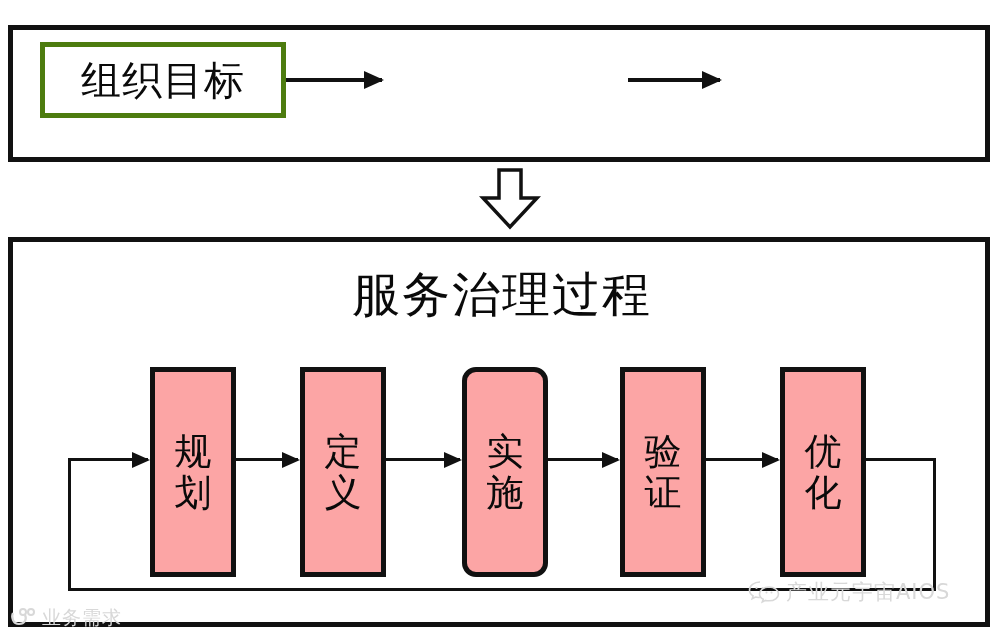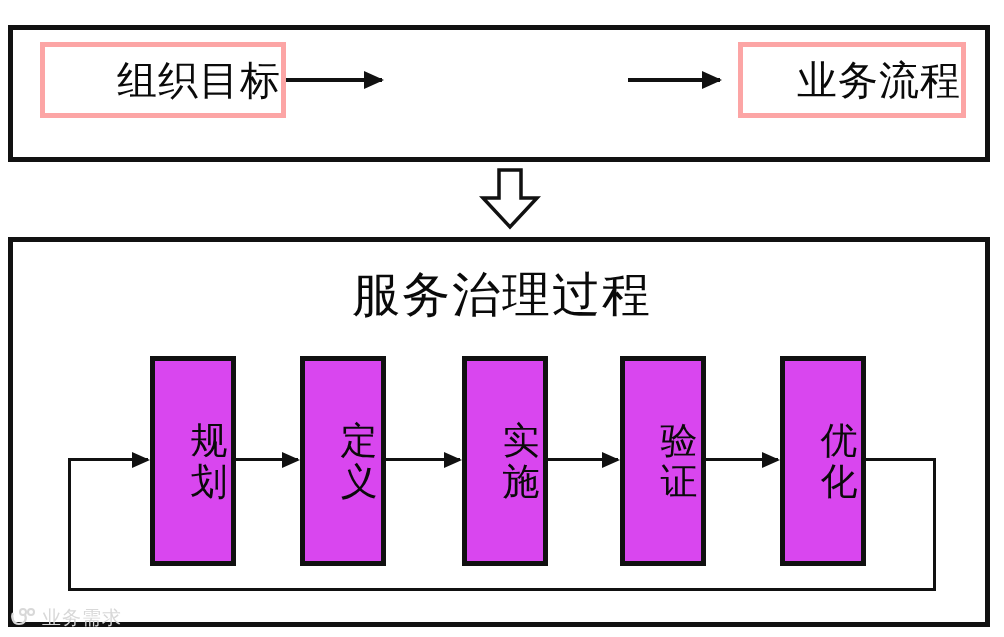--- a/index.html
+++ b/index.html
@@ -34,26 +34,26 @@
   #frame-bottom {
     left: 8px;
     top: 237px;
     width: 982px;
     height: 390px;
   }
 
   
   .node-box {
     position: absolute;
-    border: 5px solid #fca5a5;
+    border: 5px solid #4d7c0f;
     background: #ffffff;
     box-sizing: border-box;
     display: flex;
     align-items: center;
-    justify-content: flex-end;
+    justify-content: center;
   }
   .node-label {
     font-size: 40px;
     line-height: 1.05;
     color: #0a0a0a;
     letter-spacing: 1px;
     white-space: nowrap;
     font-weight: 400;
   }
   #box-goal  { left: 40px;  top: 42px; width: 246px; height: 76px; }
@@ -100,41 +100,41 @@
     font-size: 48px;
     line-height: 1.1;
     color: #0a0a0a;
     letter-spacing: 2px;
     white-space: nowrap;
   }
 
   
   .stage-box {
     position: absolute;
-    top: 356px;
+    top: 367px;
     width: 86px;
     height: 210px;
     border: 5px solid #111111;
-    background: #d946ef;
+    background: #fca5a5;
     box-sizing: border-box;
     display: flex;
     align-items: center;
-    justify-content: flex-end;
+    justify-content: center;
   }
   .stage-label {
     font-size: 37px;
     line-height: 1.12;
     color: #0a0a0a;
     width: 44px;
     text-align: center;
     word-break: break-all;
   }
   #stage-0 { left: 150px; }
   #stage-1 { left: 300px; }
-  #stage-2 { left: 462px; }
+  #stage-2 { left: 462px; border-radius: 14px; }
   #stage-3 { left: 620px; }
   #stage-4 { left: 780px; }
 
   
   .s-arrow {
     position: absolute;
     top: 458px;
     height: 3px;
     background: #111111;
   }
@@ -242,23 +242,20 @@
 
   <div class="node-box" id="box-goal">
     <span class="node-label">组织目标</span>
   </div>
 
   <div class="h-arrow" id="arrow-goal-req"></div>
 
 
   <div class="h-arrow" id="arrow-req-proc"></div>
 
-  <div class="node-box" id="box-proc">
-    <span class="node-label">业务流程</span>
-  </div>
 
   <svg id="down-arrow" viewBox="0 0 62 62">
     <polygon points="20,2 42,2 42,30 58,30 31,59 4,30 20,30" fill="#ffffff" stroke="#111111" stroke-width="3.5" stroke-linejoin="miter"></polygon>
   </svg>
 
   <div class="frame" id="frame-bottom"></div>
 
   <div id="section-title">服务治理过程</div>
 
   <div class="stage-box" id="stage-0">
@@ -293,14 +290,28 @@
 
   <div class="watermark" id="watermark-left">
     <svg class="wm-icon" width="26" height="20" viewBox="0 0 26 20">
       <path d="M3 5 C1 9 3 16 9 16 C15 16 17 11 15 7" fill="none" stroke="#d8d8d8" stroke-width="2.2"></path>
       <circle cx="13" cy="4" r="3" fill="none" stroke="#d8d8d8" stroke-width="2"></circle>
       <circle cx="21" cy="4" r="3" fill="none" stroke="#d8d8d8" stroke-width="2"></circle>
     </svg>
     <span class="wm-text">业务需求</span>
   </div>
 
+  <div class="watermark" id="watermark-right">
+    <svg class="wm-icon" width="32" height="24" viewBox="0 0 32 24">
+      <path d="M12 2 C6 2 1.5 5.6 1.5 10 C1.5 12.4 2.9 14.5 5.1 15.9 L4.2 18.7 L7.5 17.1
+               C8.9 17.5 10.4 17.6 11.8 17.4" fill="none" stroke="#d8d8d8" stroke-width="1.6"></path>
+      <circle cx="8.5" cy="8" r="1.1" fill="#d8d8d8"></circle>
+      <circle cx="14.5" cy="8" r="1.1" fill="#d8d8d8"></circle>
+      <path d="M21 7 C26.5 7 30.5 10.1 30.5 13.9 C30.5 17.7 26.5 20.8 21 20.8
+               C19.8 20.8 18.7 20.7 17.6 20.4 L14.3 22 L15.2 19.3
+               C12.9 18 11.5 16.1 11.5 13.9 C11.5 10.1 15.5 7 21 7 Z" fill="none" stroke="#d8d8d8" stroke-width="1.6"></path>
+      <circle cx="18.5" cy="12.5" r="1" fill="#d8d8d8"></circle>
+      <circle cx="23.5" cy="12.5" r="1" fill="#d8d8d8"></circle>
+    </svg>
+    <span class="wm-text">产业元宇宙AIOS</span>
+  </div>
 
 </div>
 
 </body></html>

